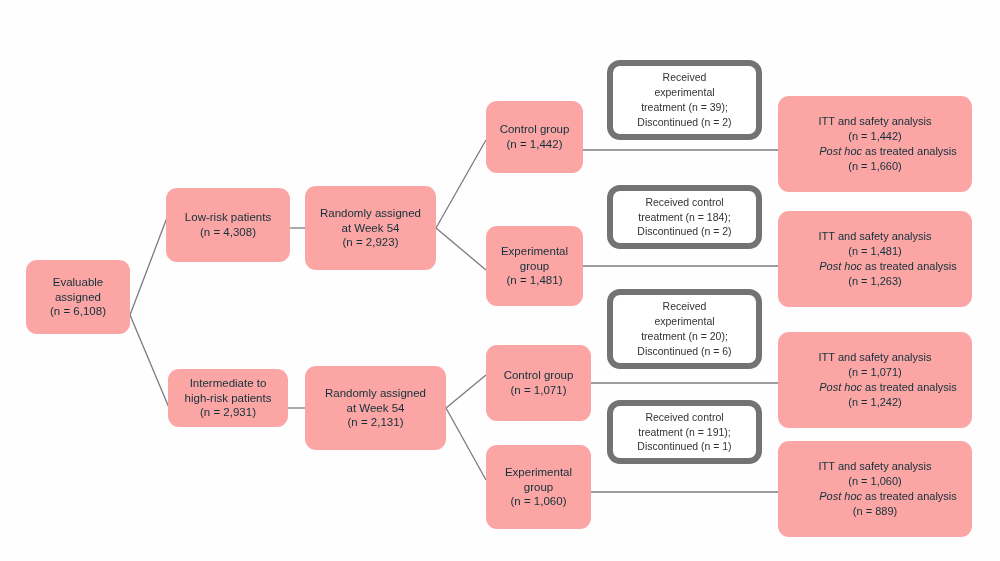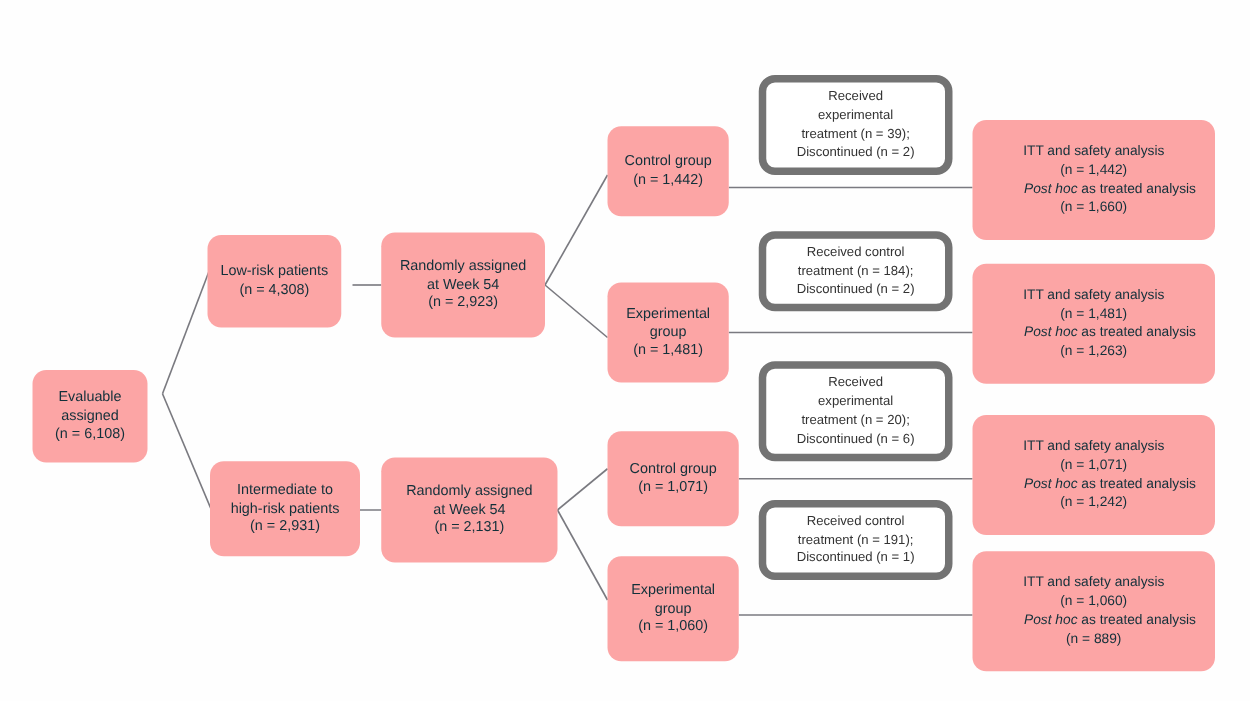--- a/index.html
+++ b/index.html
@@ -97,32 +97,32 @@
       <path d="M583,150 L778,150"></path>
 
       <path d="M583,266 L778,266"></path>
 
       <path d="M591,383 L778,383"></path>
 
       <path d="M591,492 L778,492"></path>
     </g>
   </svg>
 
-  <div class="node teal" style="left:26px; top:296px; width:92px; height:74px;">
+  <div class="node teal" style="left:26px; top:260px; width:104px; height:74px;">
     <span class="ln">Evaluable</span>
     <span class="ln">assigned</span>
     <span class="ln">(n = 6,108)</span>
   </div>
 
-  <div class="node teal" style="left:166px; top:188px; width:107px; height:74px;">
+  <div class="node teal" style="left:166px; top:188px; width:124px; height:74px;">
     <span class="ln">Low-risk patients</span>
     <span class="ln">(n = 4,308)</span>
   </div>
 
-  <div class="node teal" style="left:168px; top:369px; width:120px; height:76px;">
+  <div class="node teal" style="left:168px; top:369px; width:120px; height:58px;">
     <span class="ln">Intermediate to</span>
     <span class="ln">high-risk patients</span>
     <span class="ln">(n = 2,931)</span>
   </div>
 
   <div class="node teal" style="left:305px; top:186px; width:131px; height:84px;">
     <span class="ln">Randomly assigned</span>
     <span class="ln">at Week 54</span>
     <span class="ln">(n = 2,923)</span>
   </div>

